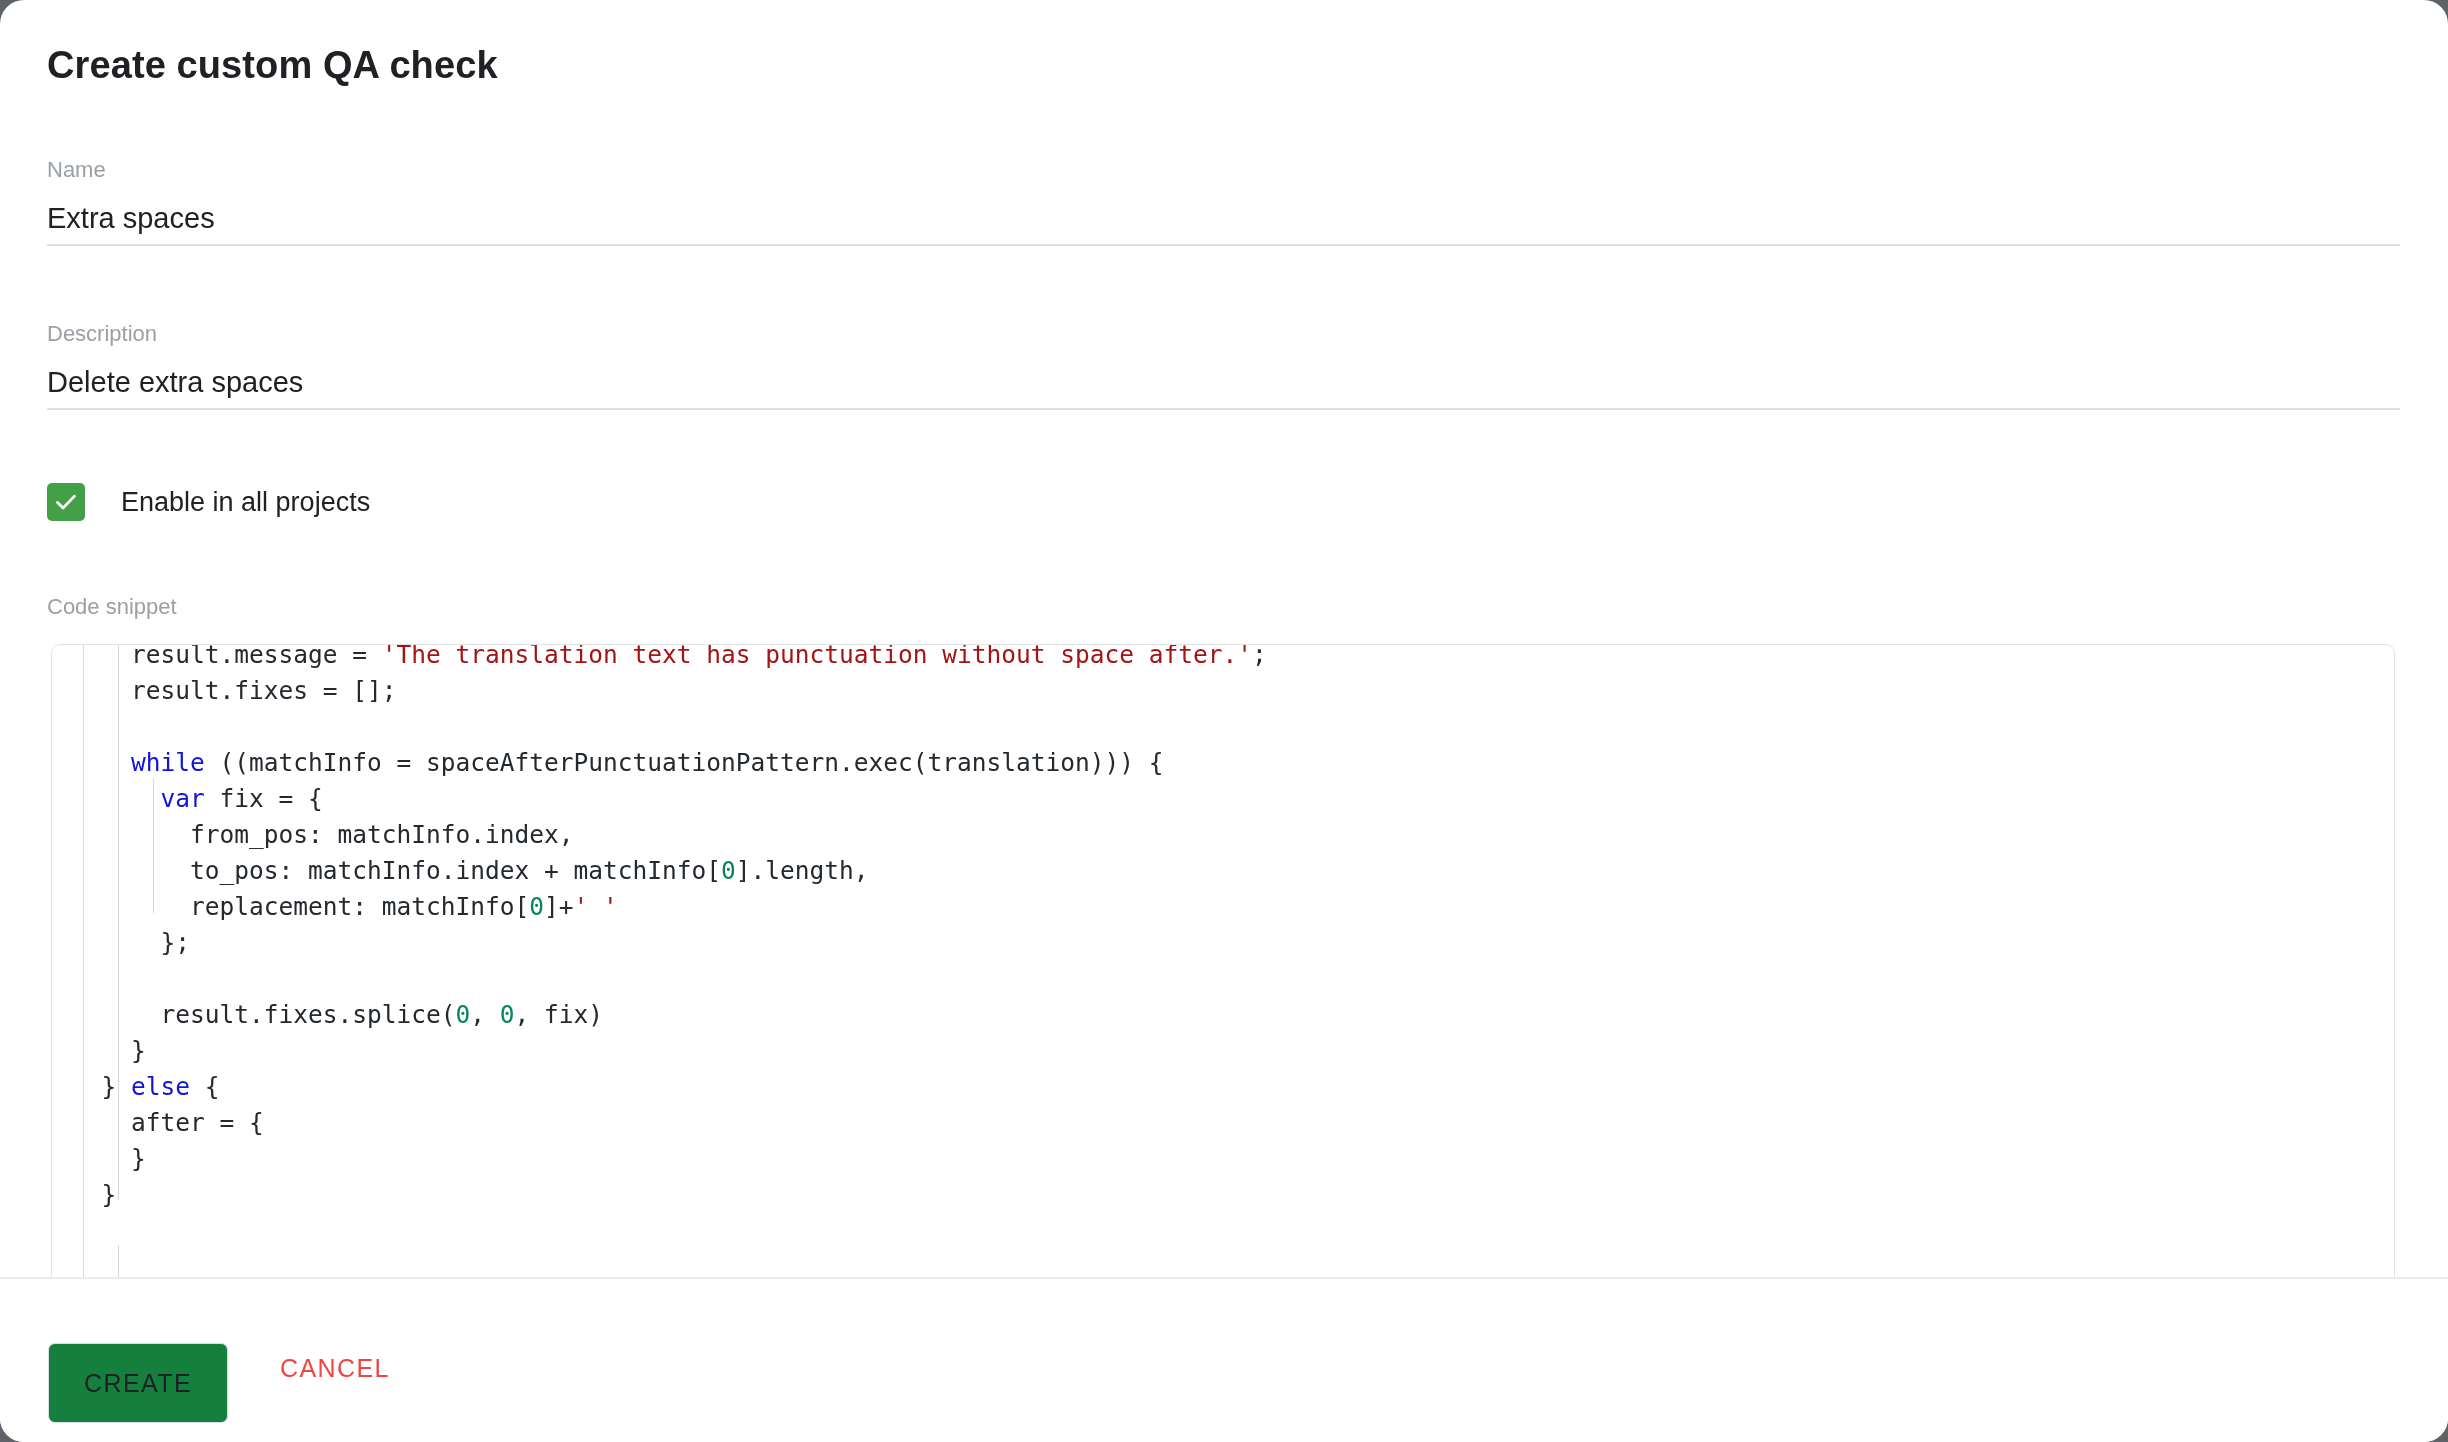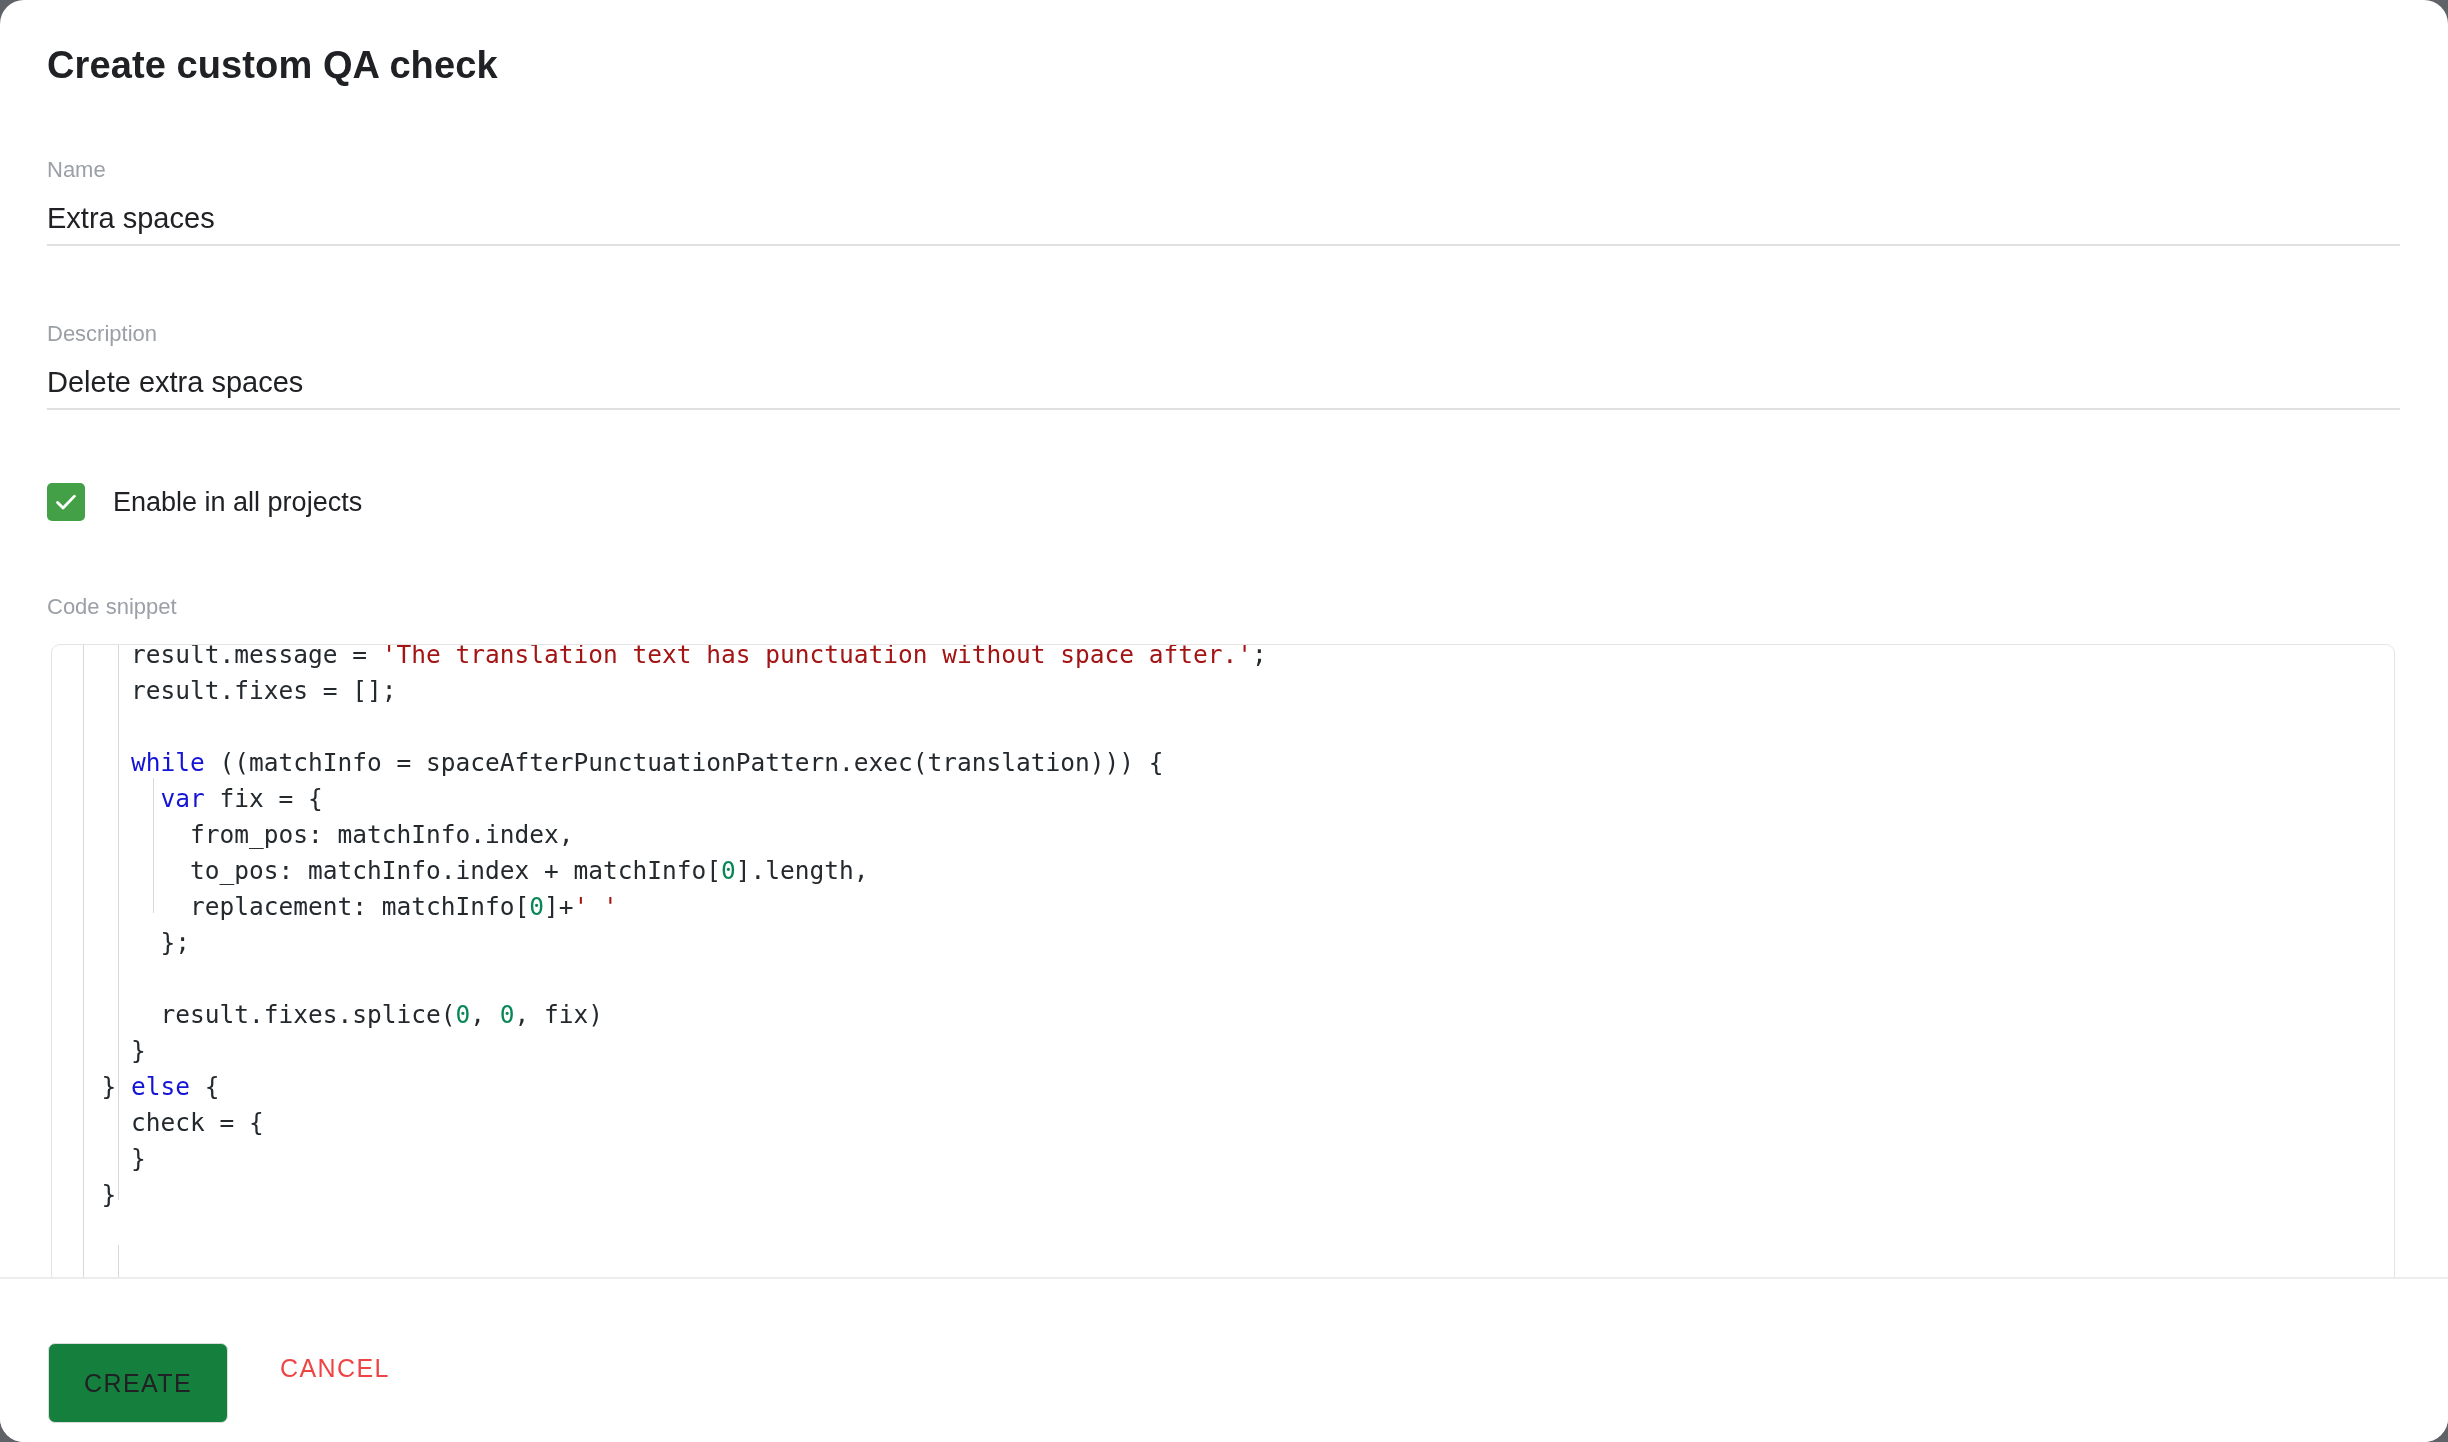--- a/index.html
+++ b/index.html
@@ -100,21 +100,21 @@
     background: #43a047;
     display: flex;
     align-items: center;
     justify-content: center;
     flex: 0 0 auto;
   }
   .checkbox-box svg { display: block; }
   .checkbox-label {
     font-size: 27px;
     color: #202124;
-    margin-left: 28px;
+    margin-left: 36px;
     white-space: nowrap;
   }
 
   
   .code-label {
     position: absolute;
     left: 47px;
     top: 594px;
     font-size: 22px;
     color: #9aa0a6;
@@ -255,21 +255,21 @@
           <div class="code-line"><span>    </span><span class="kw">while</span><span> ((matchInfo = spaceAfterPunctuationPattern.exec(translation))) {</span></div>
           <div class="code-line"><span>      </span><span class="kw">var</span><span> fix = {</span></div>
           <div class="code-line"><span>        from_pos: matchInfo.index,</span></div>
           <div class="code-line"><span>        to_pos: matchInfo.index + matchInfo[</span><span class="num">0</span><span>].length,</span></div>
           <div class="code-line"><span>        replacement: matchInfo[</span><span class="num">0</span><span>]+</span><span class="str">' '</span></div>
           <div class="code-line"><span>      };</span></div>
           <div class="code-line"><span></span></div>
           <div class="code-line"><span>      result.fixes.splice(</span><span class="num">0</span><span>, </span><span class="num">0</span><span>, fix)</span></div>
           <div class="code-line"><span>    }</span></div>
           <div class="code-line"><span>  } </span><span class="kw">else</span><span> {</span></div>
-          <div class="code-line"><span>    check = {</span></div>
+          <div class="code-line"><span>    after = {</span></div>
           <div class="code-line"><span>    }</span></div>
           <div class="code-line"><span>  }</span></div>
         </div>
 
       <div class="guide" style="left:31px;  top:0px;   height:633px;"></div>
       <div class="guide" style="left:66px;  top:0px;   height:555px;"></div>
       <div class="guide" style="left:66px;  top:600px; height:120px;"></div>
       <div class="guide" style="left:101px; top:133px; height:135px;"></div>
     </div>
 

